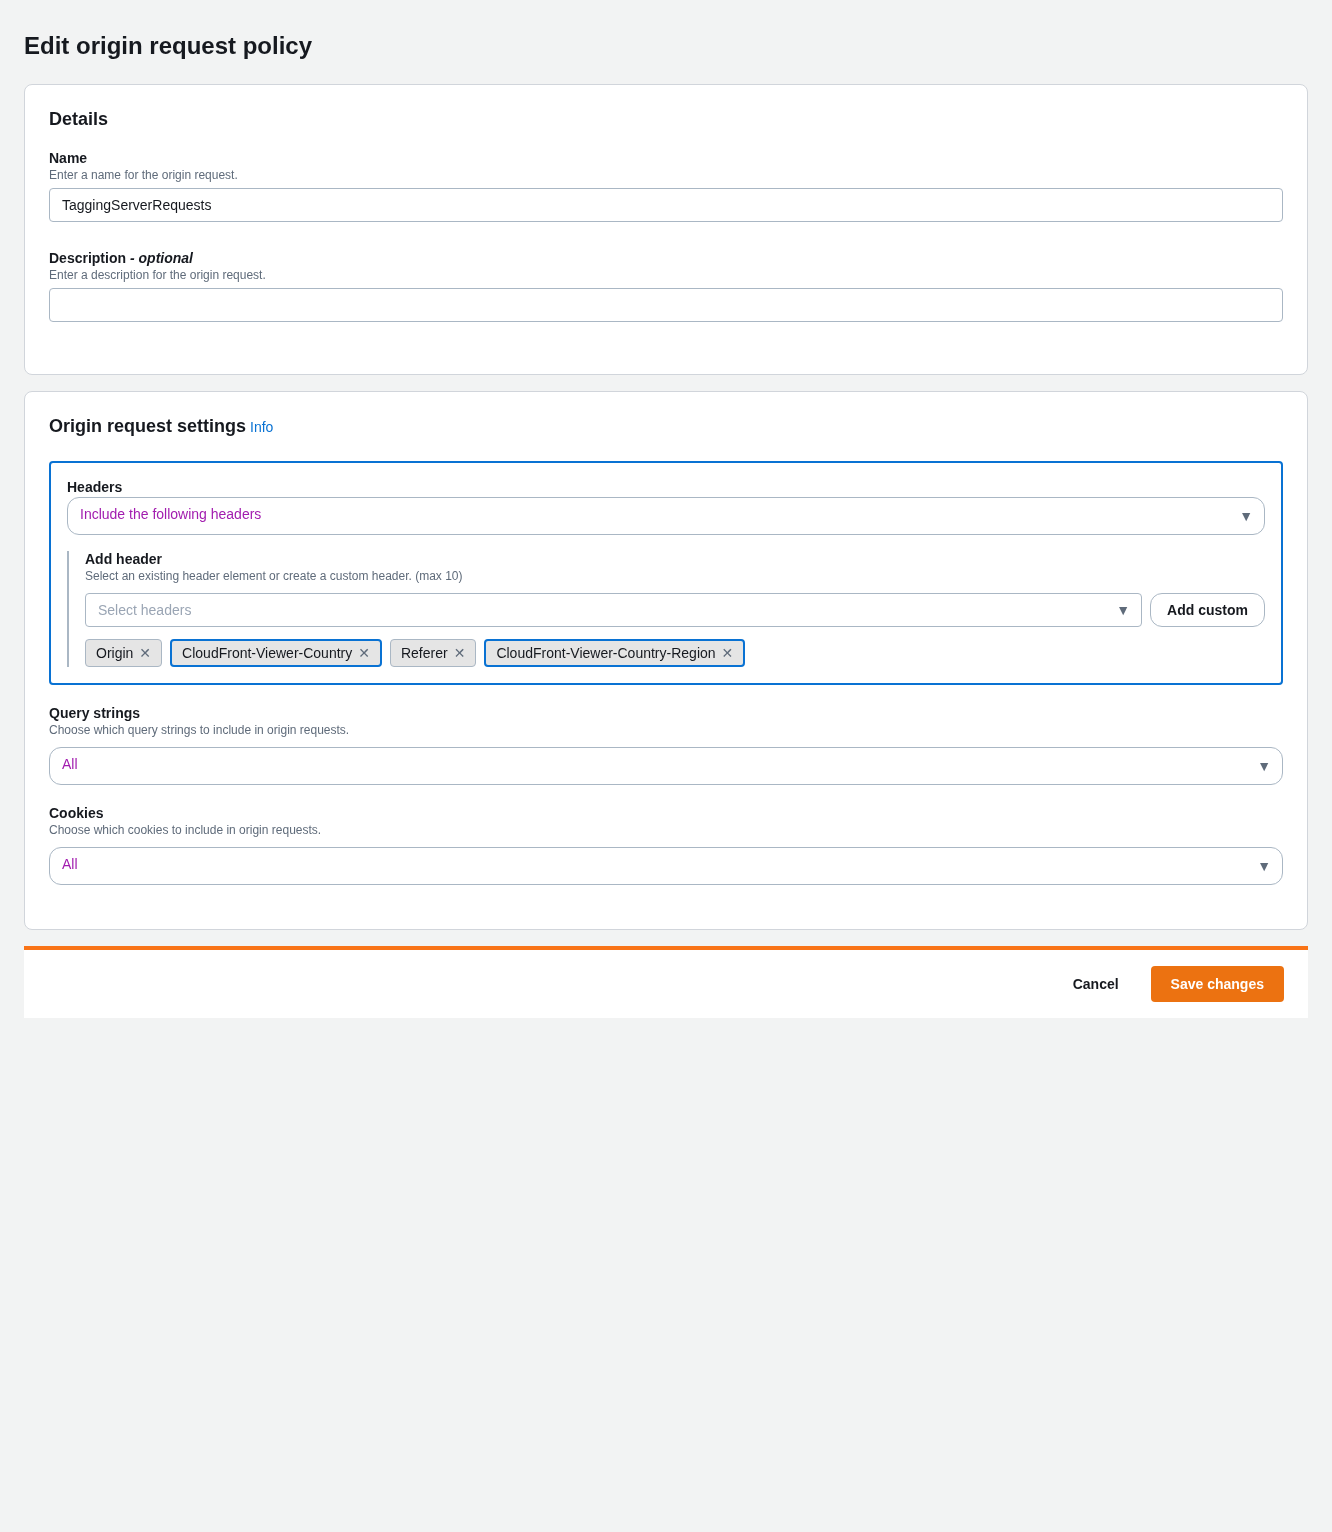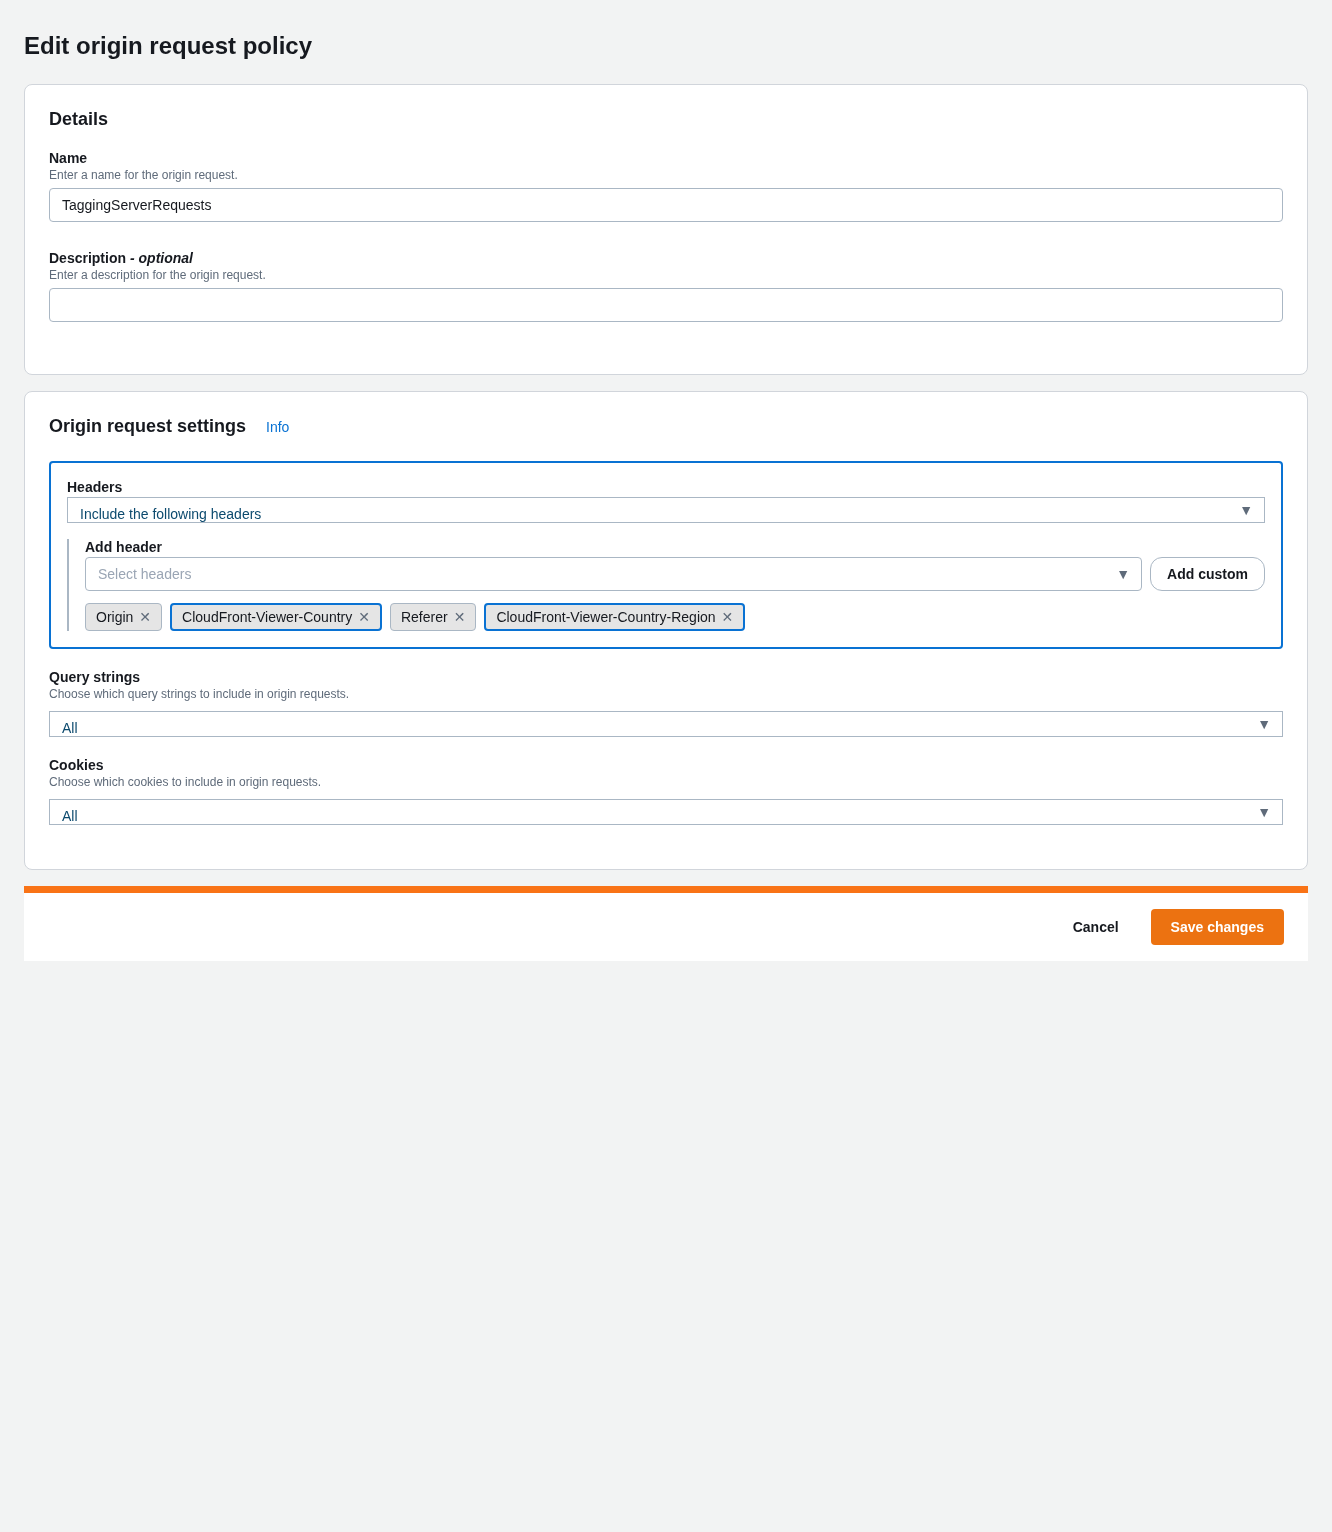--- a/index.html
+++ b/index.html
@@ -59,21 +59,21 @@
       gap: 4px;
       font-size: 14px;
       font-weight: 700;
       margin-bottom: 2px;
     }
 
     
     .section-title-row {
       display: flex;
       align-items: center;
-      gap: 20px;
+      gap: 4px;
       margin-bottom: 24px;
     }
     .section-title {
       font-size: 18px;
       font-weight: 700;
     }
     .info-link {
       color: #0972d3;
       font-size: 14px;
       cursor: pointer;
@@ -98,24 +98,24 @@
       margin-bottom: 10px;
     }
     .select-wrapper {
       position: relative;
       width: 100%;
       margin-bottom: 16px;
     }
     .select-input {
       width: 100%;
       border: 1px solid #aab7c4;
-      border-radius: 0;
-      padding: 8px 36px 0 12px;
-      font-size: 14px;
-      color: #0c4a6e;
+      border-radius: 12px;
+      padding: 8px 36px 12px 12px;
+      font-size: 14px;
+      color: #a21caf;
       background: #fff;
       appearance: none;
       cursor: pointer;
       outline: none;
     }
     .select-arrow {
       position: absolute;
       right: 12px;
       top: 50%;
       transform: translateY(-50%);
@@ -211,21 +211,21 @@
     }
 
     
     .footer {
       display: flex;
       justify-content: flex-end;
       align-items: center;
       gap: 16px;
       padding: 16px 24px;
       background: #fff;
-      border-top: 7px solid #f97316;
+      border-top: 4px solid #f97316;
       margin-top: 16px;
     }
     .cancel-btn {
       background: none;
       border: none;
       font-size: 14px;
       font-weight: 700;
       color: #16191f;
       cursor: pointer;
       padding: 8px 16px;
@@ -278,20 +278,21 @@
       <select class="select-input">
         <option>None</option>
         <option>All viewer headers</option>
         <option selected="">Include the following headers</option>
       </select>
       <span class="select-arrow">▼</span>
     </div>
 
     <div class="add-header-section">
       <div class="add-header-label">Add header</div>
+      <div class="add-header-hint">Select an existing header element or create a custom header. (max 10)</div>
 
       <div class="select-custom-row">
         <div class="select-headers-wrapper">
           <select class="select-headers-input">
             <option value="" disabled="" selected="">Select headers</option>
           </select>
           <span class="select-arrow">▼</span>
         </div>
         <button class="add-custom-btn">Add custom</button>
       </div>

